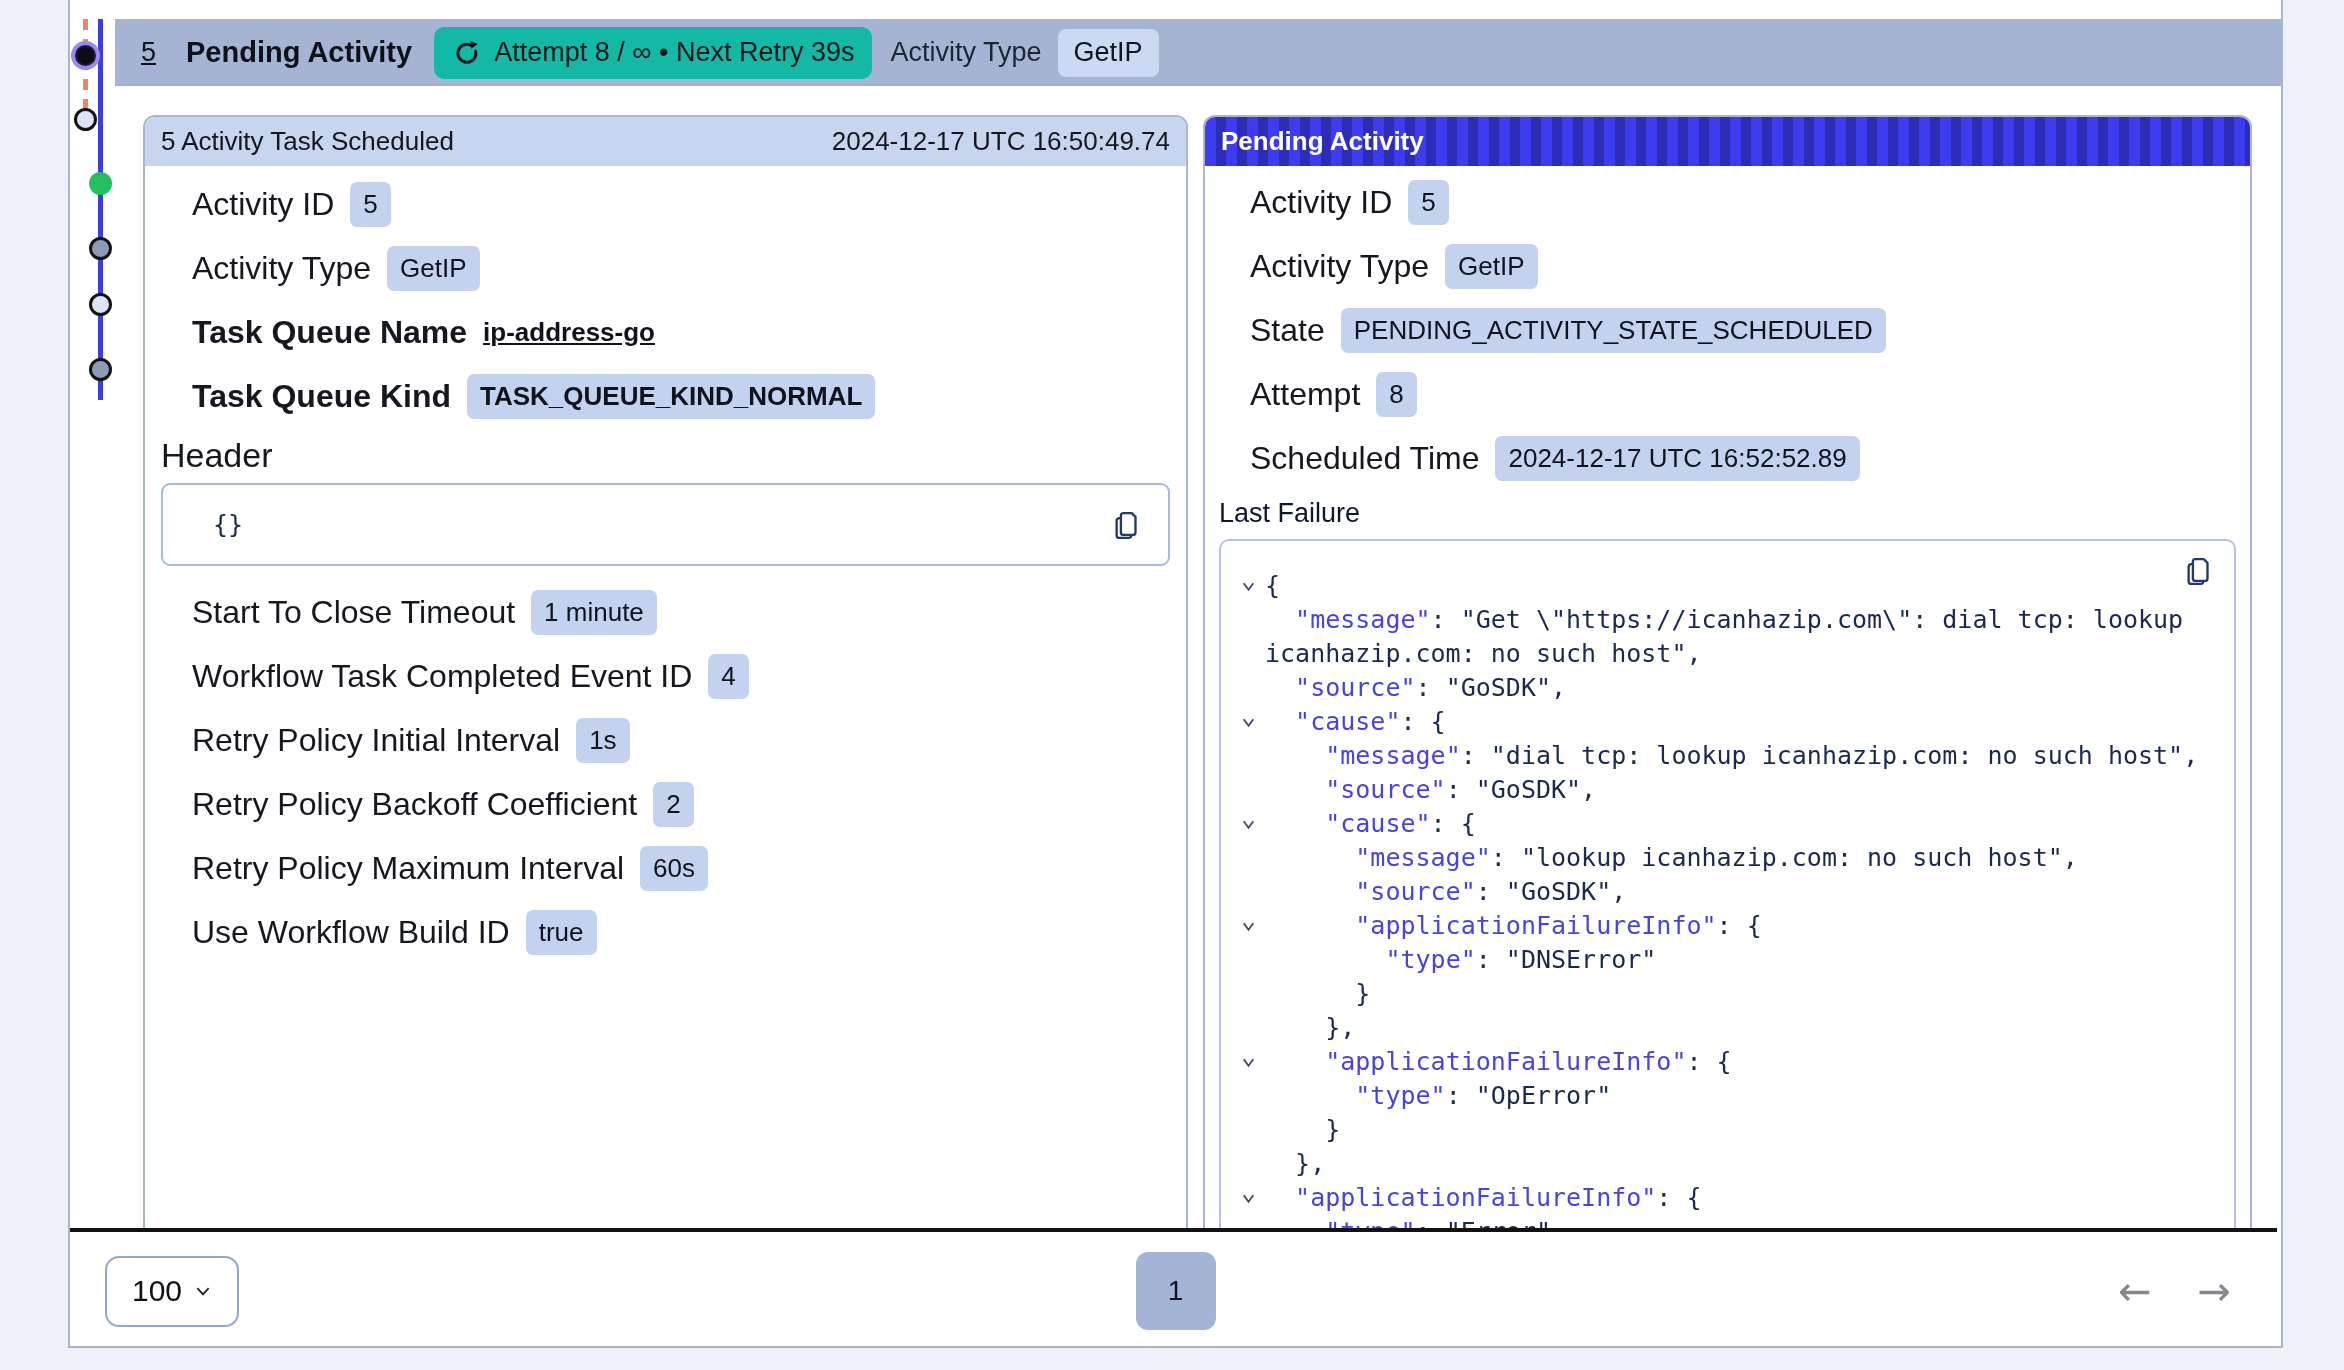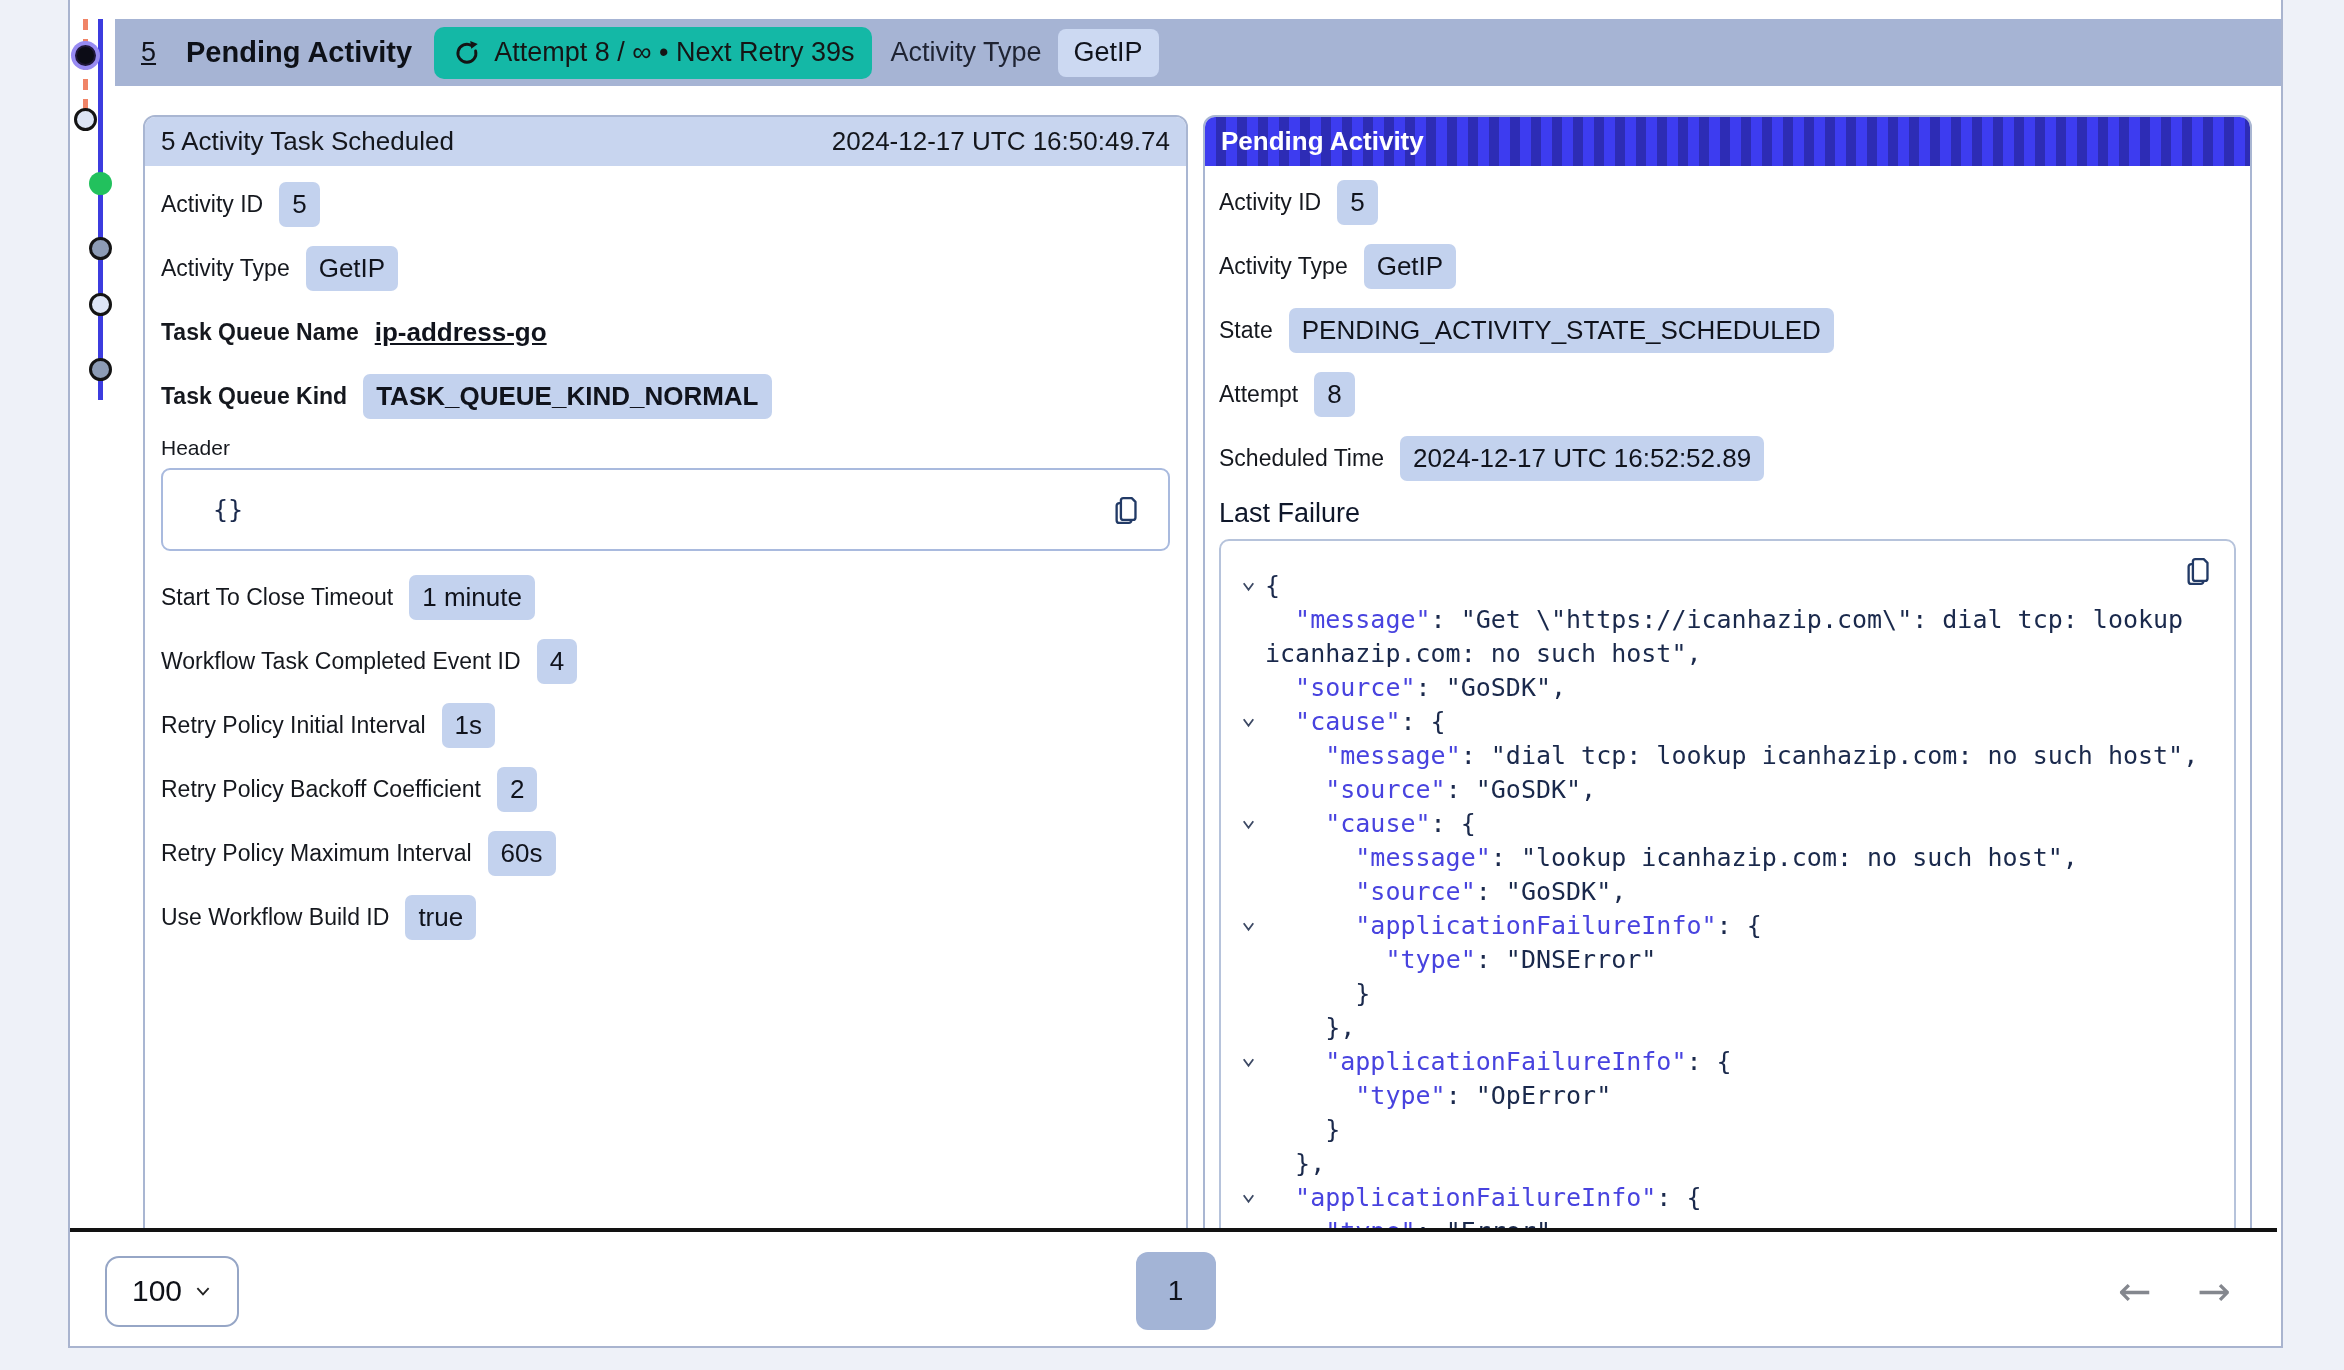--- a/index.html
+++ b/index.html
@@ -47,25 +47,25 @@
   .card-head .ch-title { font-size:26px; color:#14161c; }
   .card-head .ch-time  { font-size:26px; color:#14161c; }
   .card-pending .card-head { background:repeating-linear-gradient(90deg,#3d3cf0 0 11px,#2d2cb5 11px 21px); }
   .card-pending .ch-title { color:#ffffff; font-weight:700; font-size:26px; }
 
   .card-body { padding:14px 16px; }
   .card-pending .card-body { padding:12px 14px; }
 
   .frow { display:flex; align-items:center; gap:16px; min-height:48px; margin-bottom:16px; }
   .frow.spaced { margin-top:12px;font-weight:bold; }
-  .frow .flabel { font-size:23px; color:#15181e; }
+  .frow .flabel { font-size:32px; color:#15181e;margin-left:31px; }
   .fbadge { background:#c3d2ee; border-radius:7px; padding:7px 13px; font-size:26px; color:#10131c; }
   .flink { font-size:26px; color:#10131c; text-decoration:underline; cursor:pointer; }
 
-  .section-label { font-size:21px; color:#15181e; margin:16px 0 8px 0; }
+  .section-label { font-size:34px; color:#15181e; margin:16px 0 8px 0; }
   .header-box { position:relative; height:83px; border:2px solid #a9bade; border-radius:9px;
     display:flex; align-items:center; padding-left:50px;
     font-family:"DejaVu Sans Mono","Liberation Mono",monospace; font-size:25px; color:#1a294c; }
   .header-box .copy-btn { position:absolute; right:24px; top:24px; }
   .fields-bottom { margin-top:22px; }
 
   .pending-label { margin-top:14px; font-size:27px; color:#0f172a; }
   .failure-box { position:relative; margin-top:10px; border:2px solid #b6c3db; border-radius:10px;
     height:820px; overflow:hidden; padding:28px 20px 20px 44px; }
   .failure-box .copy-btn { position:absolute; right:18px; top:14px; }

